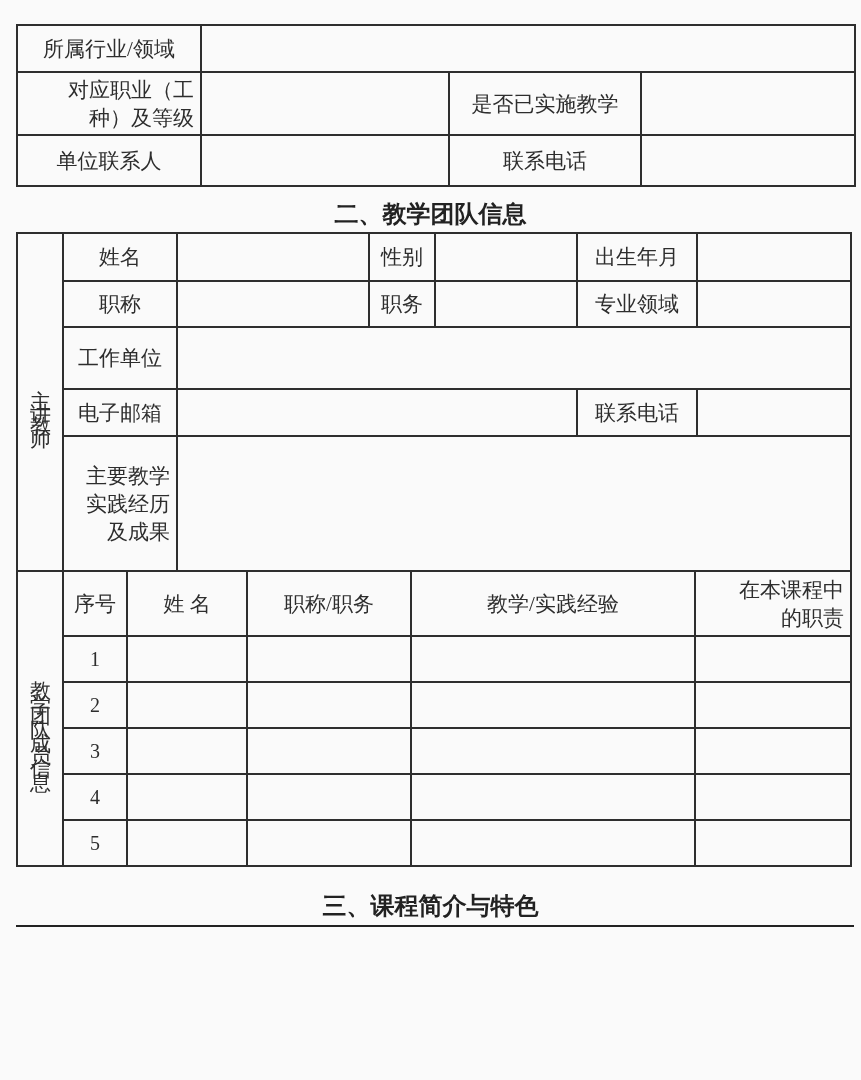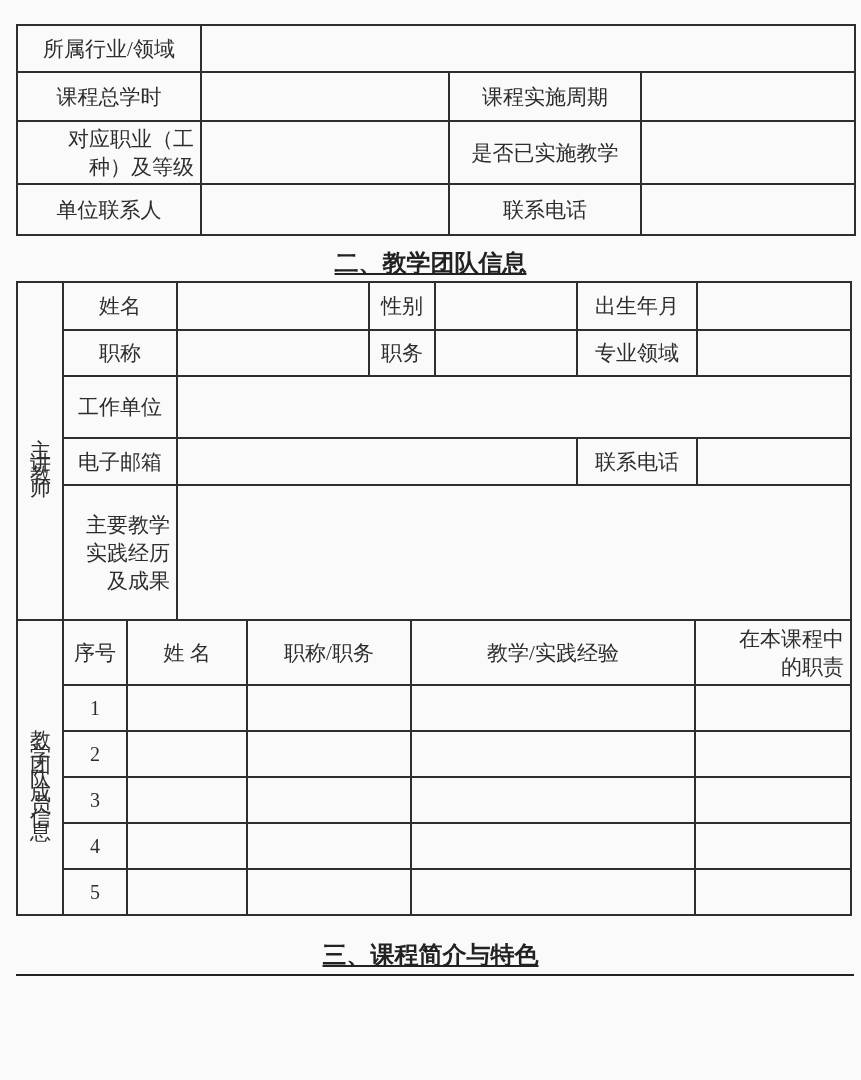--- a/index.html
+++ b/index.html
@@ -41,21 +41,20 @@
     margin: -2px 0 0 16px;
   }
   .section-title {
     width: 861px;
     text-align: center;
     font-family: "Liberation Sans", sans-serif;
     font-weight: 700;
     font-size: 24px;
     color: #222;
     line-height: 30px;
-    text-decoration: underline;
   }
   .title-2 { margin-top: 12px; }
   .title-3 { margin-top: 24px; }
   .options-cell { padding: 2px 10px; }
   .options-row {
     display: flex;
     justify-content: center;
     align-items: center;
     gap: 42px;
   }
@@ -93,26 +92,20 @@
   <colgroup>
     <col style="width:184px">
       <col style="width:248px">
       <col style="width:192px">
       <col style="width:214px">
   </colgroup>
   <tbody>
   <tr style="height:47px">
     <td>所属行业/领域</td>
     <td colspan="3"></td>
-  </tr>
-  <tr style="height:49px">
-    <td>课程总学时</td>
-    <td></td>
-    <td>课程实施周期</td>
-    <td></td>
   </tr>
   <tr style="height:63px">
     <td class="preline">对应职业（工
 种）及等级</td>
     <td></td>
     <td>是否已实施教学</td>
     <td></td>
   </tr>
   <tr style="height:51px">
     <td>单位联系人</td>

